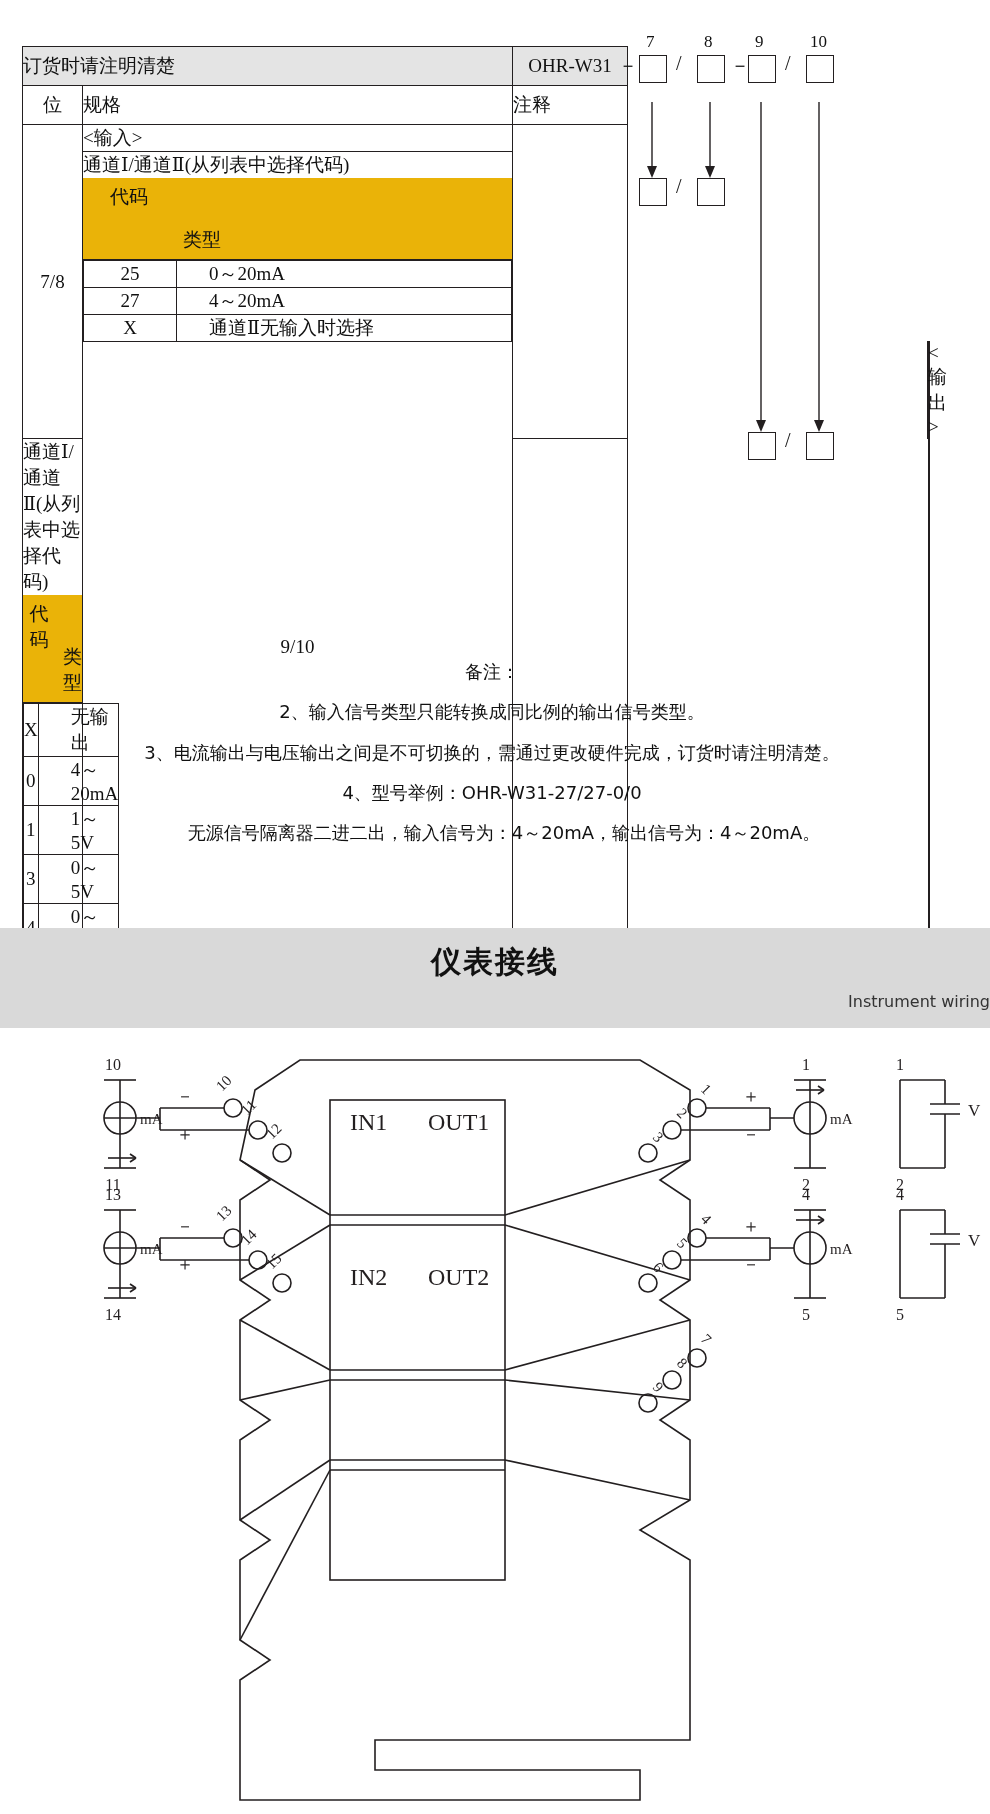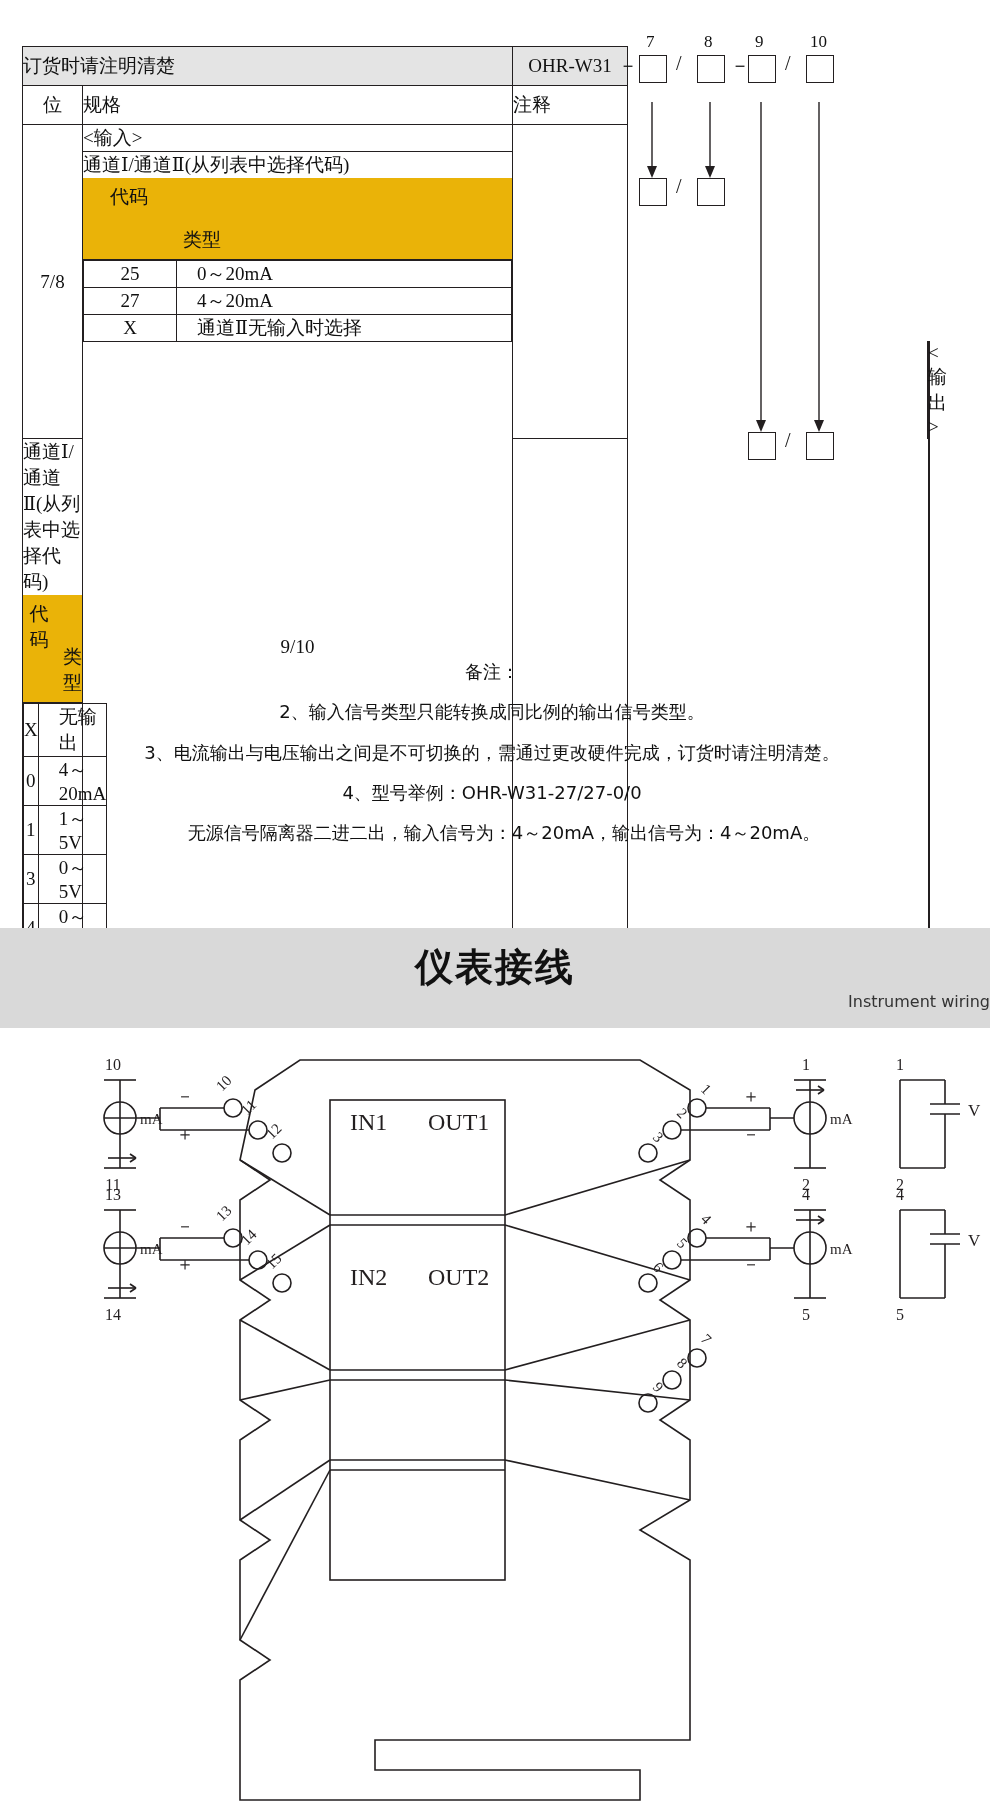--- a/index.html
+++ b/index.html
@@ -29,39 +29,39 @@
   .hdr-model{background:#e4e4e4;height:38px;text-align:center;font-size:20px;}
   .cellpad{padding:7px 0 7px 10px;}
   .gray{background:#eab308;}
   .code-row{display:flex;}
   .code-row .code{width:92px;text-align:center;}
   .code-row .type{flex:1;padding-left:8px;margin-top:43px;}
   .inner{border-collapse:collapse;width:100%;}
   .inner td{border:0;border-bottom:1px solid #231f20;padding:7px 0;font-size:19px;}
   .inner tr:last-child td{border-bottom:0;}
   .inner td.k{width:92px;text-align:center;}
-  .inner td.v{padding-left:20px;}
+  .inner td.v{padding-left:32px;}
 
   
   .dia{position:absolute;left:630px;top:10px;width:340px;height:640px;}
   .dia .num{position:absolute;font-size:17px;font-family:"Liberation Serif",serif;}
   .dia .bx{position:absolute;width:26px;height:26px;border:1px solid #231f20;background:#fff;}
   .dia .slash{position:absolute;font-size:20px;}
   .dia .dash{position:absolute;font-size:20px;}
   .dia svg{position:absolute;left:0;top:0;}
 
   
   .notes{position:absolute;left:42px;top:660px;width:900px;
     font-family:"DejaVu Sans","Liberation Sans",sans-serif;font-size:18px;color:#111;}
   .notes .ln{margin-bottom:16px;line-height:1.35;text-align:center;}
   .notes .ind{padding-left:24px;}
 
   
   .banner{position:absolute;left:0;top:928px;width:990px;height:100px;background:#d9d9d9;}
-  .banner .cn{position:absolute;width:990px;text-align:center;top:14px;font-size:38px;font-weight:bold;
+  .banner .cn{position:absolute;width:990px;text-align:center;top:14px;font-size:30px;font-weight:bold;
      font-family:"DejaVu Sans","Liberation Sans",sans-serif;letter-spacing:2px;color:#111;}
   .banner .en{position:absolute;width:990px;text-align:right;top:64px;font-size:16px;
      font-family:"DejaVu Sans","Liberation Sans",sans-serif;color:#333;}
 
   
   .wiring{position:absolute;left:0;top:1040px;width:990px;height:774px;}
   .wiring svg{display:block;}
   text{font-family:"Liberation Serif","DejaVu Serif",serif;}
 </style>
 </head>

